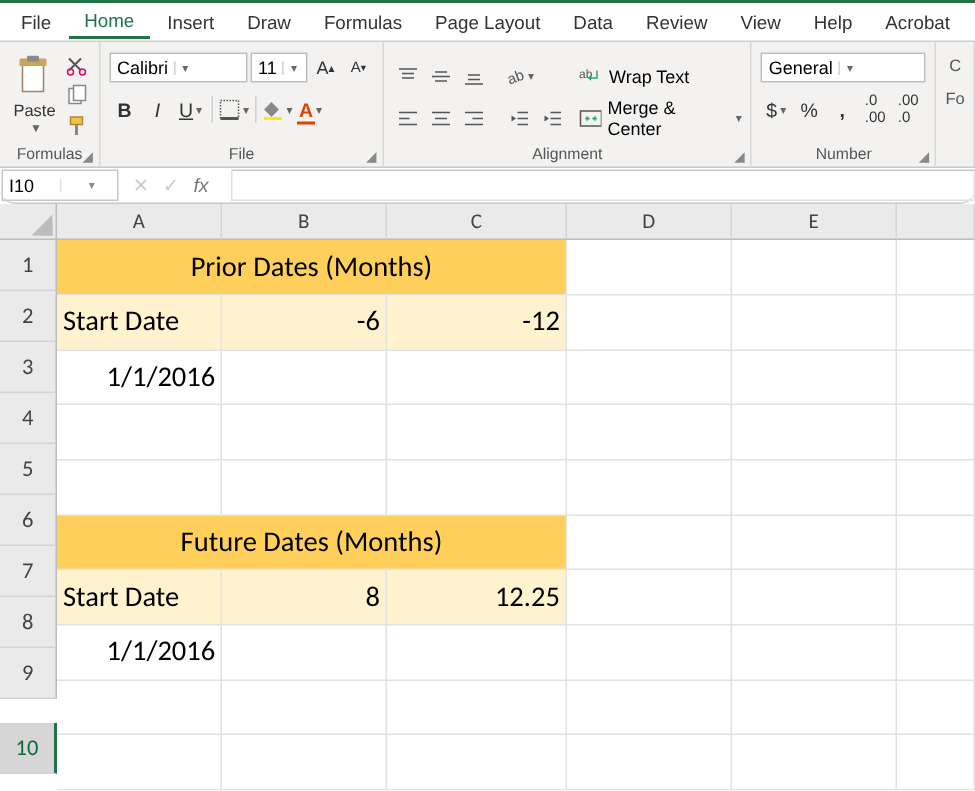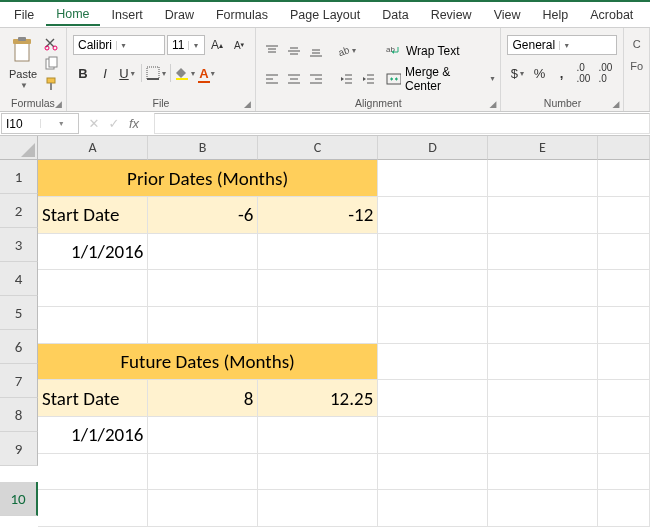--- a/index.html
+++ b/index.html
@@ -33,21 +33,21 @@
 .combo .dd { border-left: 1px solid #d0d0d0; width: 14px; text-align: center; font-size: 8px; color: #666; cursor: pointer; }
 .btn { min-width: 20px; height: 22px; display: inline-flex; align-items: center; justify-content: center; font-size: 13px; color: #333; cursor: pointer; }
 
 
 .alg .row { display: flex; gap: 2px; height: 26px; align-items: center; }
 
 
 .numg .row { display: flex; gap: 2px; height: 26px; align-items: center; }
 
 
-.fxrow { display: flex; height: 24px; border-bottom: 1px solid #c8c8c8; background: #fff; align-items: stretch; }
+.fxrow { display: flex; height: 24px; border-bottom: 1px solid #c8c8c8; background: #fff; align-items: stretch; border-radius: 10px; }
 .namebox { width: 78px; border: 1px solid #c8c8c8; margin: 1px; display: flex; align-items: center; }
 .namebox span { flex: 1; padding-left: 4px; font-size: 12px; }
 .namebox .dd { width: 14px; text-align: center; font-size: 8px; color: #888; border-left: 1px solid #e0e0e0; cursor: pointer; }
 .fxbtns { display: flex; align-items: center; gap: 0; padding: 0 4px; color: #aaa; }
 .fxbtns .b { width: 20px; text-align: center; font-size: 13px; }
 .fxlbl { font-style: italic; font-size: 13px; color: #777; margin-right: 6px; }
 .fxinput { flex: 1; border: 1px solid #e0e0e0; border-top: 1px solid #c8c8c8; margin: 1px 0 1px 0; }
 
 
 .grid { flex: 1; display: flex; overflow: hidden; font-family: Calibri, Arial, sans-serif; }

